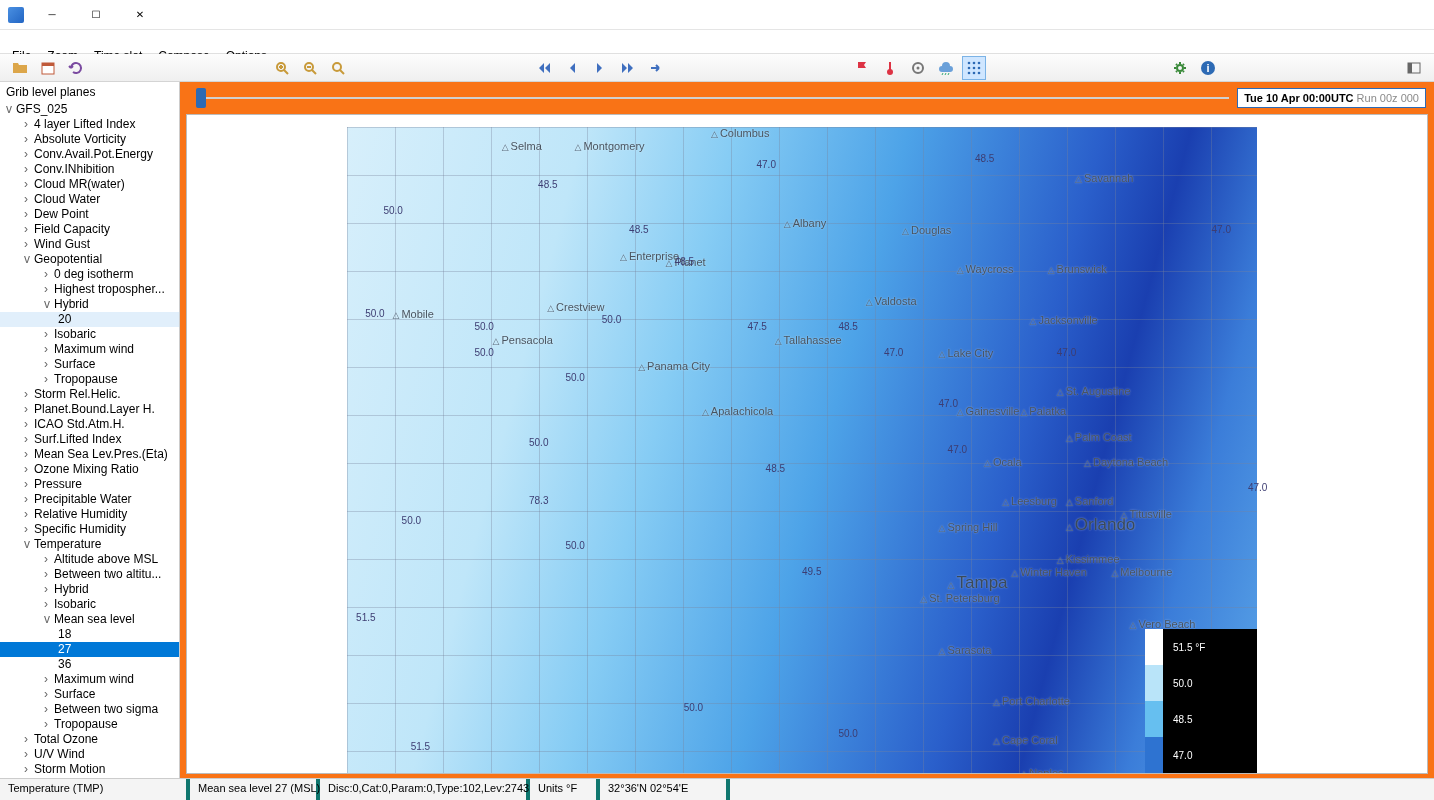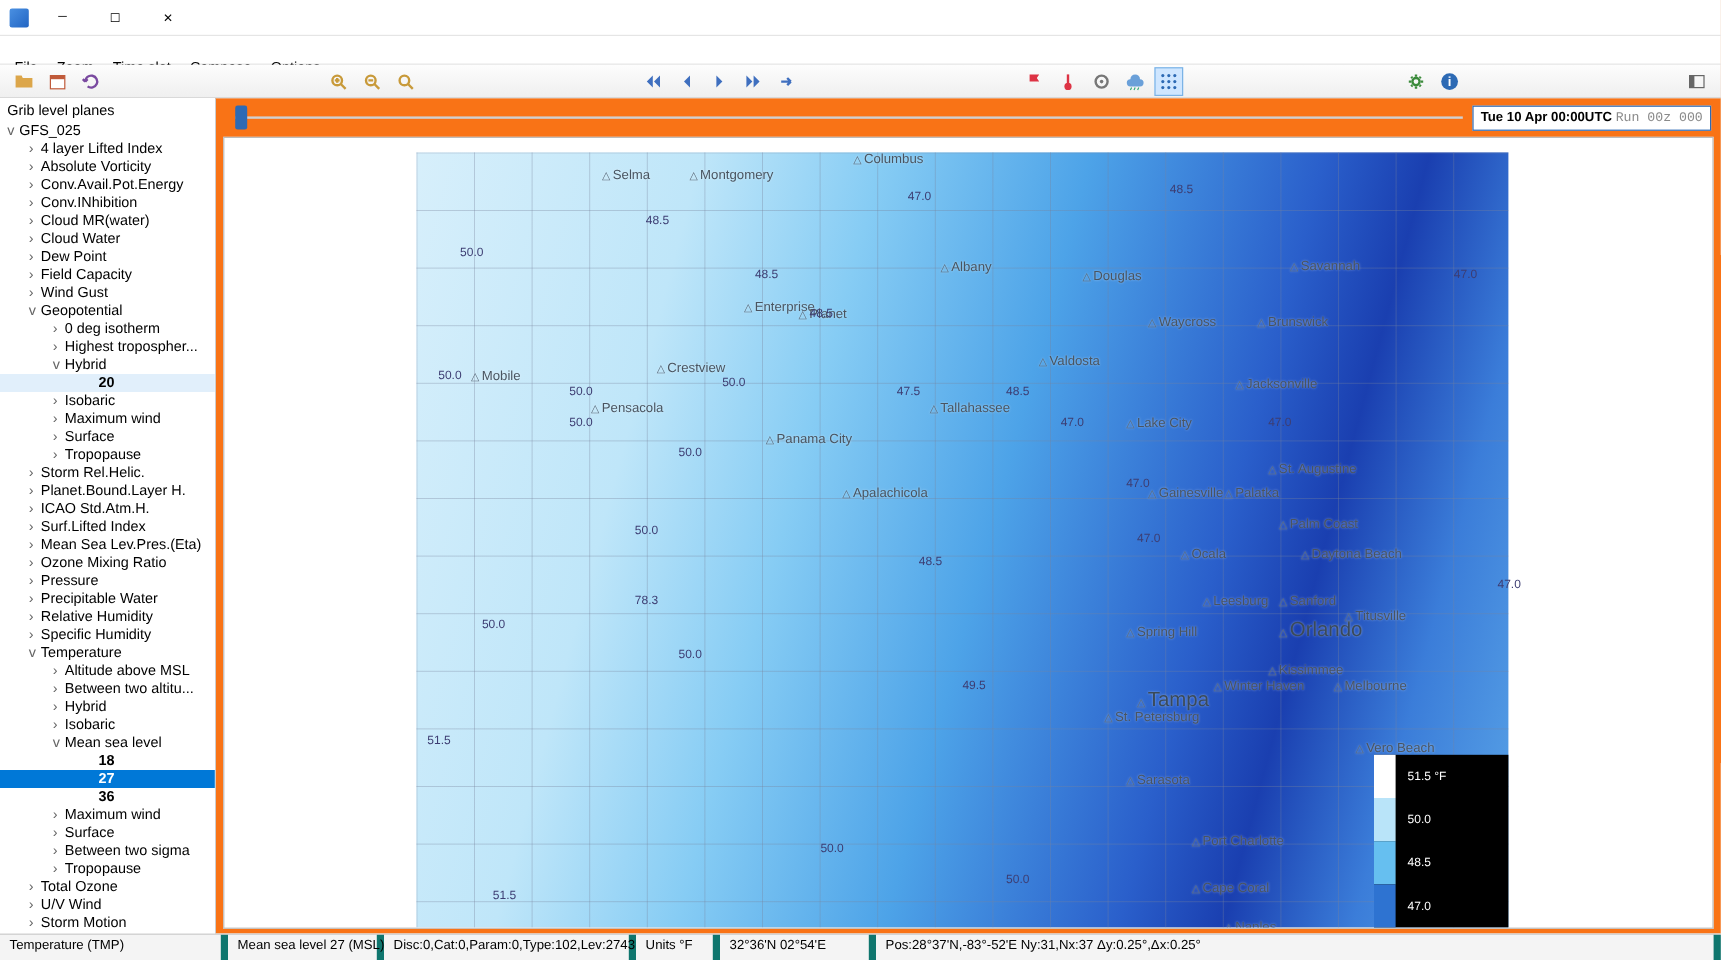--- a/index.html
+++ b/index.html
@@ -15,41 +15,41 @@
   .toolbar .tb.active { background: #cfe6ff; border: 1px solid #7bb3e6; }
   .toolbar .spacer { flex: 1; }
   .main { flex: 1; display: flex; min-height: 0; background: #f97316; }
   .sidebar { width: 180px; border-right: 1px solid #ccc; overflow-y: auto; background: #fff; font-size: 12px; }
   .sidebar .hdr { padding: 3px 6px; font-size: 12px; }
   .tree { padding: 0 0 4px 0; }
   .tree-node { white-space: nowrap; overflow: hidden; text-overflow: ellipsis; height: 15px; line-height: 15px; cursor: default; }
   .tree .d0 { padding-left: 6px; }
   .tree .d1 { padding-left: 24px; }
   .tree .d2 { padding-left: 44px; }
-  .tree .d3 { padding-left: 72px; font-weight: bold; }
+  .tree .d3 { padding-left: 48px; }
   .chev { display: inline-block; width: 10px; color: #666; }
   .tree-node.sel { background: #0078d7; color: #fff; }
   .tree-node.hint { background: #e1effb; }
   .content { flex: 1; display: flex; flex-direction: column; min-width: 0; }
   .timerow { height: 32px; display: flex; align-items: center; padding: 0 8px; position: relative; }
   .slider { flex: 1; height: 20px; position: relative; margin: 0 8px; }
   .slider-track { position: absolute; top: 9px; left: 0; right: 0; height: 2px; background: #d0d0d0; }
   .slider-handle { position: absolute; top: 0; left: 0; width: 10px; height: 20px; background: #2d6ab4; border-radius: 2px; }
   .timelabel { border: 1px solid #2d6ab4; padding: 3px 6px; font-size: 11px; background: #fff; }
-  .timelabel .run { color: #8a8a8a; font-family: Liberation Mono, monospace; }
+  .timelabel .run { color: #8a8a8a; }
   .mapwrap { flex: 1; border: 1px solid #bbb; margin: 0 6px 4px 6px; background: #fff; position: relative; overflow: hidden; }
   .map { position: absolute; top: 12px; left: 160px; right: 170px; bottom: 0; background: linear-gradient(105deg, #d7effb 0%, #bfe6f9 22%, #86ccf4 36%, #4da3e8 52%, #2a5fcb 70%, #1a3fb0 78%, #3b7dd9 88%, #5ba6e8 100%); }
   .city { position: absolute; font-size: 11px; color: #495460; text-shadow: 0 0 2px rgba(255,255,255,.5); white-space: nowrap; }
   .city::before { content: "△"; font-size: 9px; margin-right: 2px; color: #5a6b7d; }
   .city.big { font-size: 17px; color: #3a4a59; font-weight: 500; }
   .contlbl { position: absolute; font-size: 10px; color: #3d3d72; }
   .legend { position: absolute; right: 0; bottom: 0; width: 112px; background: #000; color: #fff; font-size: 10px; }
   .legend .row { height: 36px; display: flex; align-items: center; padding: 0 10px; border-left: 18px solid; }
   .statusbar { height: 22px; background: #f4f4f4; border-top: 1px solid #ccc; display: flex; align-items: stretch; font-size: 11px; }
-  .statusbar .cell { padding: 3px 8px; border-right: 6px solid #0f766e; white-space: nowrap; }
+  .statusbar .cell { padding: 3px 8px; border-right: 4px solid #0f766e; white-space: nowrap; }
   .gridlines { position: absolute; inset: 0; pointer-events: none;
     background-image: linear-gradient(to right, rgba(120,130,155,.35) 1px, transparent 1px),
                       linear-gradient(to bottom, rgba(120,130,155,.35) 1px, transparent 1px);
     background-size: 48px 48px; }
   svg.icon { width: 16px; height: 16px; }
 </style>
 </head>
 <body>
 
 <div class="titlebar">
@@ -270,21 +270,21 @@
           <div class="city" style="left: 35%; top: 20%;">Planet</div>
           <div class="city" style="left: 22%; top: 27%;">Crestview</div>
           <div class="city" style="left: 5%; top: 28%;">Mobile</div>
           <div class="city" style="left: 16%; top: 32%;">Pensacola</div>
           <div class="city" style="left: 32%; top: 36%;">Panama City</div>
           <div class="city" style="left: 39%; top: 43%;">Apalachicola</div>
           <div class="city" style="left: 48%; top: 14%;">Albany</div>
           <div class="city" style="left: 61%; top: 15%;">Douglas</div>
           <div class="city" style="left: 67%; top: 21%;">Waycross</div>
           <div class="city" style="left: 77%; top: 21%;">Brunswick</div>
-          <div class="city" style="left: 80%; top: 7%; margin-top: 44px;">Savannah</div>
+          <div class="city" style="left: 80%; top: 7%;">Savannah</div>
           <div class="city" style="left: 57%; top: 26%;">Valdosta</div>
           <div class="city" style="left: 47%; top: 32%;">Tallahassee</div>
           <div class="city" style="left: 75%; top: 29%;">Jacksonville</div>
           <div class="city" style="left: 65%; top: 34%; text-align: right;">Lake City</div>
           <div class="city" style="left: 78%; top: 40%;">St. Augustine</div>
           <div class="city" style="left: 67%; top: 43%;">Gainesville</div>
           <div class="city" style="left: 74%; top: 43%;">Palatka</div>
           <div class="city" style="left: 79%; top: 47%;">Palm Coast</div>
           <div class="city" style="left: 70%; top: 51%;">Ocala</div>
           <div class="city" style="left: 81%; top: 51%;">Daytona Beach</div>
@@ -336,14 +336,13 @@
     </div>
   </div>
 </div>
 
 <div class="statusbar">
   <div class="cell" style="width:190px">Temperature (TMP)</div>
   <div class="cell" style="width:130px">Mean sea level 27 (MSL)</div>
   <div class="cell" style="width:210px">Disc:0,Cat:0,Param:0,Type:102,Lev:2743</div>
   <div class="cell" style="width:70px">Units °F</div>
   <div class="cell" style="width:130px">32°36'N  02°54'E</div>
-  <div class="cell" style="flex:1">Pos:28°37'N,-83°-52'E  Ny:31,Nx:37  Δy:0.25°,Δx:0.25°</div>
 </div>
 
 </body></html>

